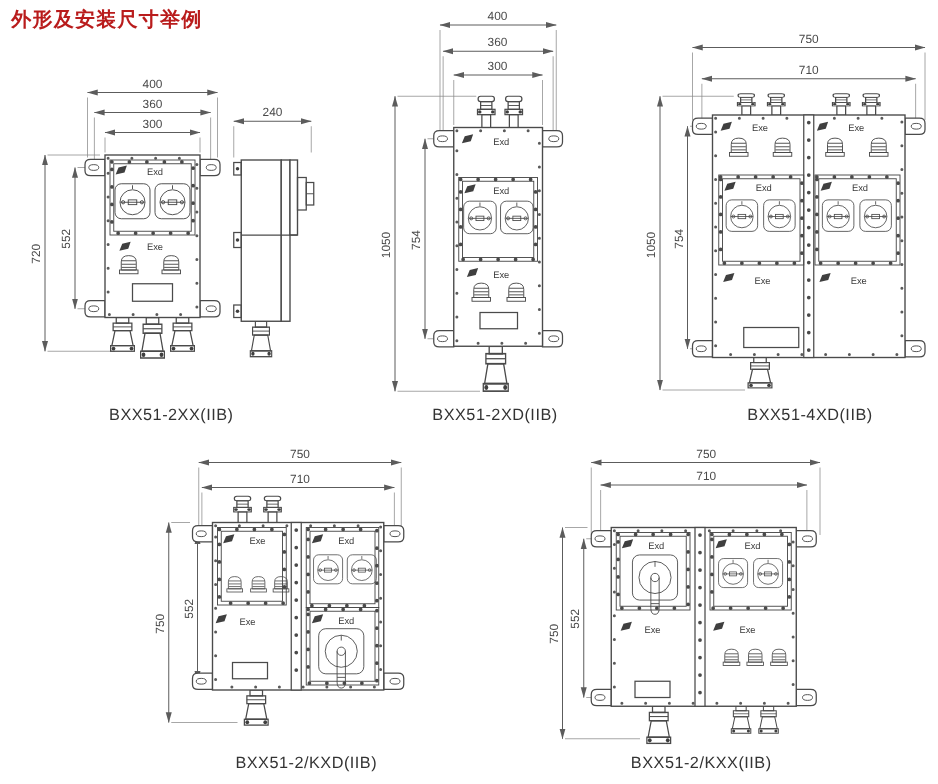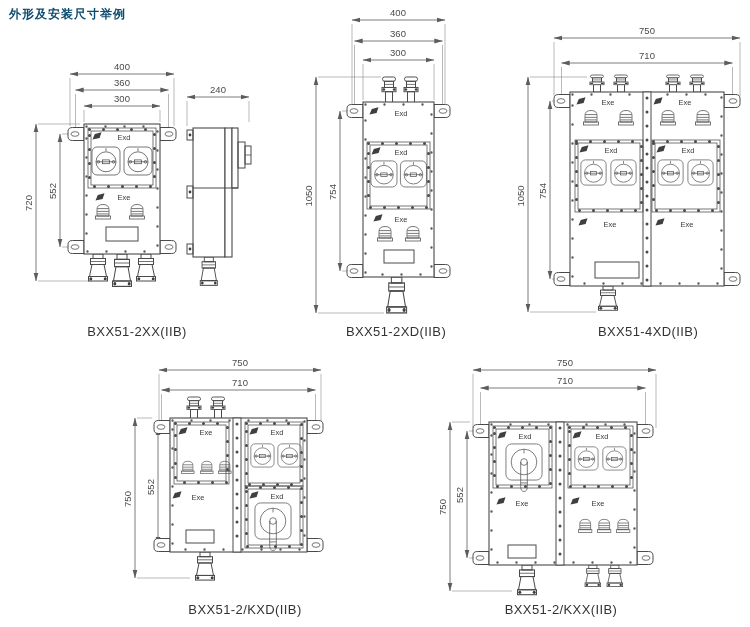--- a/index.html
+++ b/index.html
@@ -1,19 +1,19 @@
 <!DOCTYPE html>
 <html><head>
 <meta charset="utf-8">
 <style>
   html,body{margin:0;padding:0;background:#fff;}
   .canvas{position:relative;width:750px;height:627px;background:#fff;overflow:hidden;
           font-family:"Liberation Sans",sans-serif;}
-  .title{position:absolute;left:9px;top:6px;font-size:12px;font-weight:bold;
-         color:#0c4a6e;letter-spacing:1px;margin:0;text-align:right;}
+  .title{position:absolute;left:9px;top:6px;font-size:16px;font-weight:bold;
+         color:#b91c1c;letter-spacing:1px;margin:0;text-align:right;}
   svg.sheet{position:absolute;left:0;top:0;}
   
   .ln  {fill:none;stroke:#4a4a4a;stroke-width:1;}
   .thin{fill:none;stroke:#4a4a4a;stroke-width:0.75;}
   .lnf {fill:#ffffff;stroke:#4a4a4a;stroke-width:1.1;}
   .lnf2{fill:#ffffff;stroke:#4a4a4a;stroke-width:1;}
   .bolts{fill:none;stroke:#4a4a4a;stroke-width:3;stroke-linecap:round;stroke-dasharray:0 14;}
   .bodybolts{fill:none;stroke:#5a5a5a;stroke-width:2.4;stroke-linecap:round;stroke-dasharray:0 19;}
   .boltrow{fill:none;stroke:#4a4a4a;stroke-width:3;stroke-linecap:round;stroke-dasharray:0 14;}
   .bolt{fill:#3f3f3f;stroke:none;}

